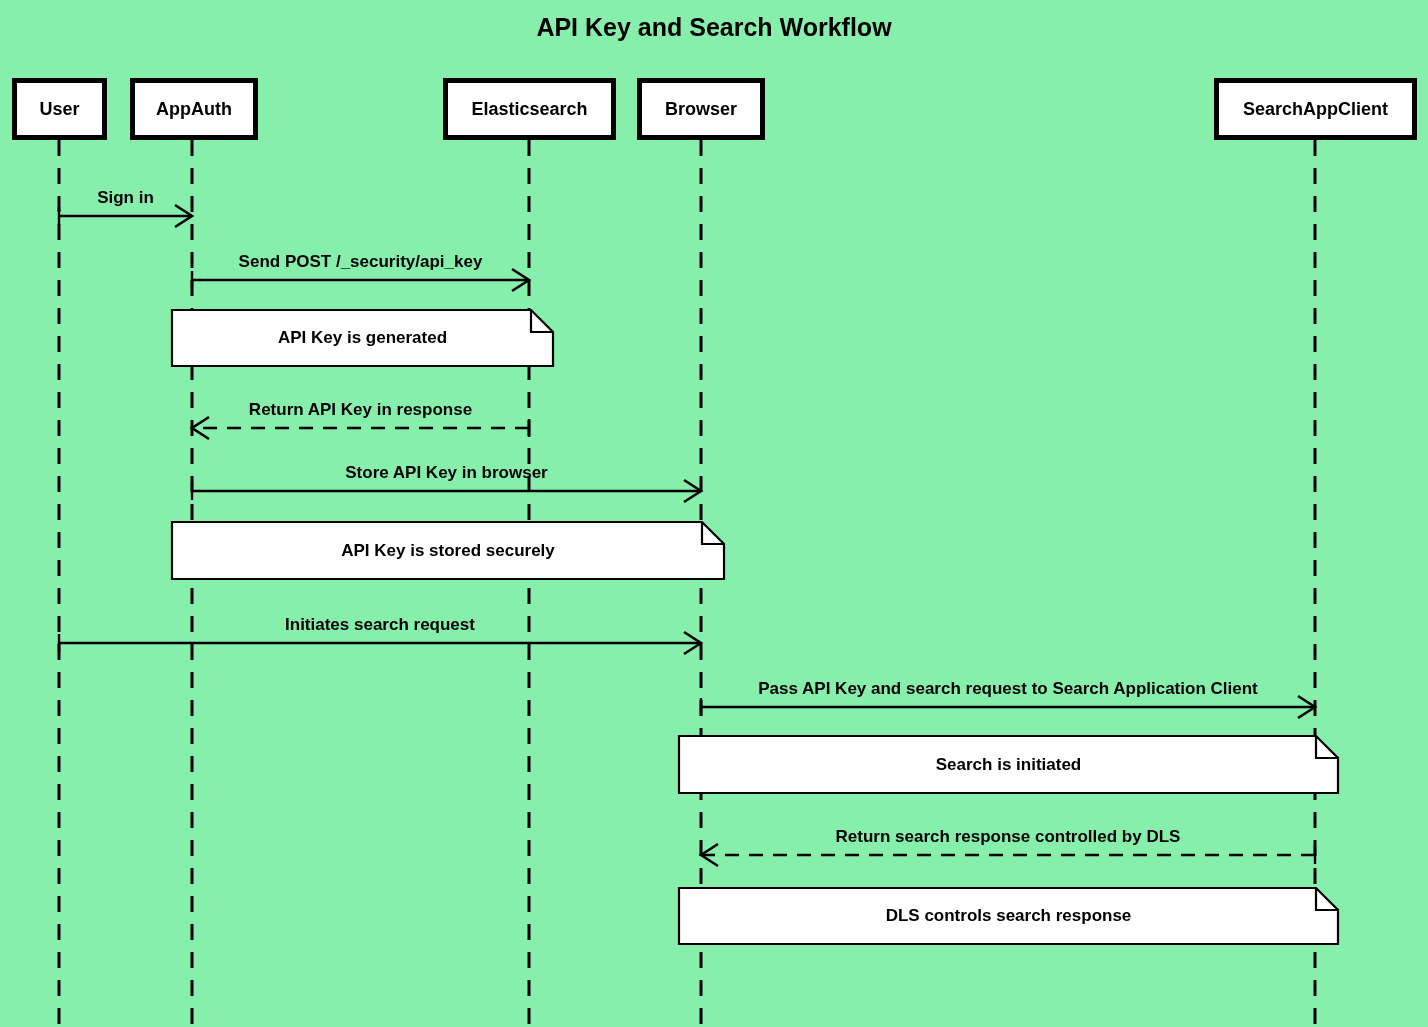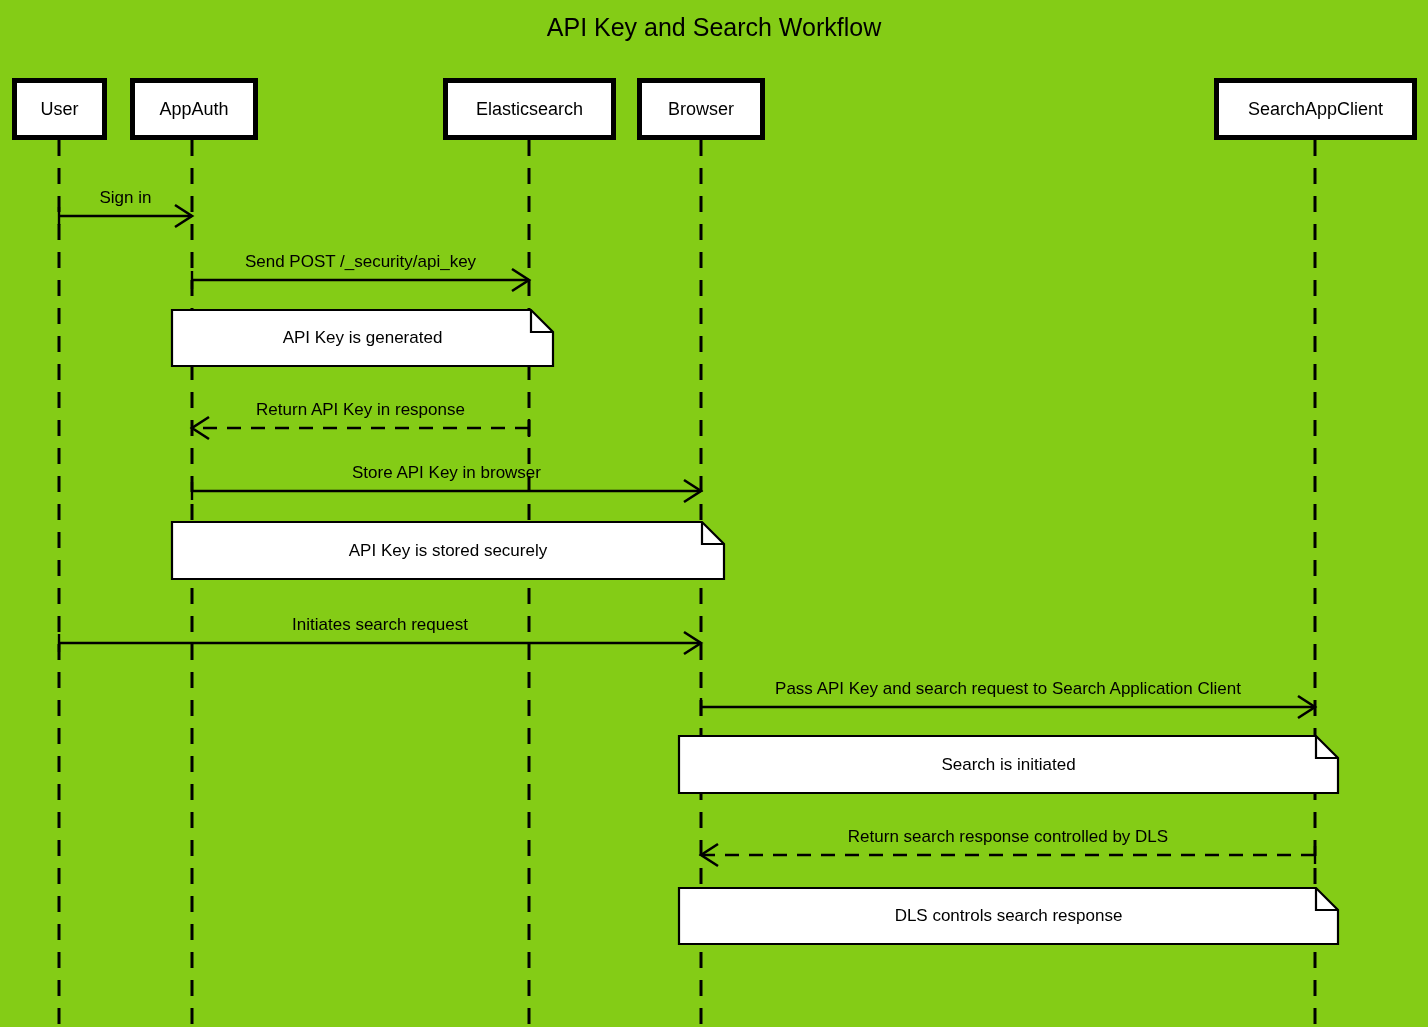--- a/index.html
+++ b/index.html
@@ -9,21 +9,22 @@
   }
   body {
     font-family: "Liberation Sans", sans-serif;
     color: #000000;
   }
   #diagram-root {
     position: relative;
     width: 1428px;
     height: 1027px;
     overflow: hidden;
-    background: #84cc16;
+    background: #86efac;
+    font-weight: bold;
   }
   #seq-svg {
     position: absolute;
     left: 0;
     top: 0;
     width: 1428px;
     height: 1027px;
     display: block;
   }
   .diagram-title {

